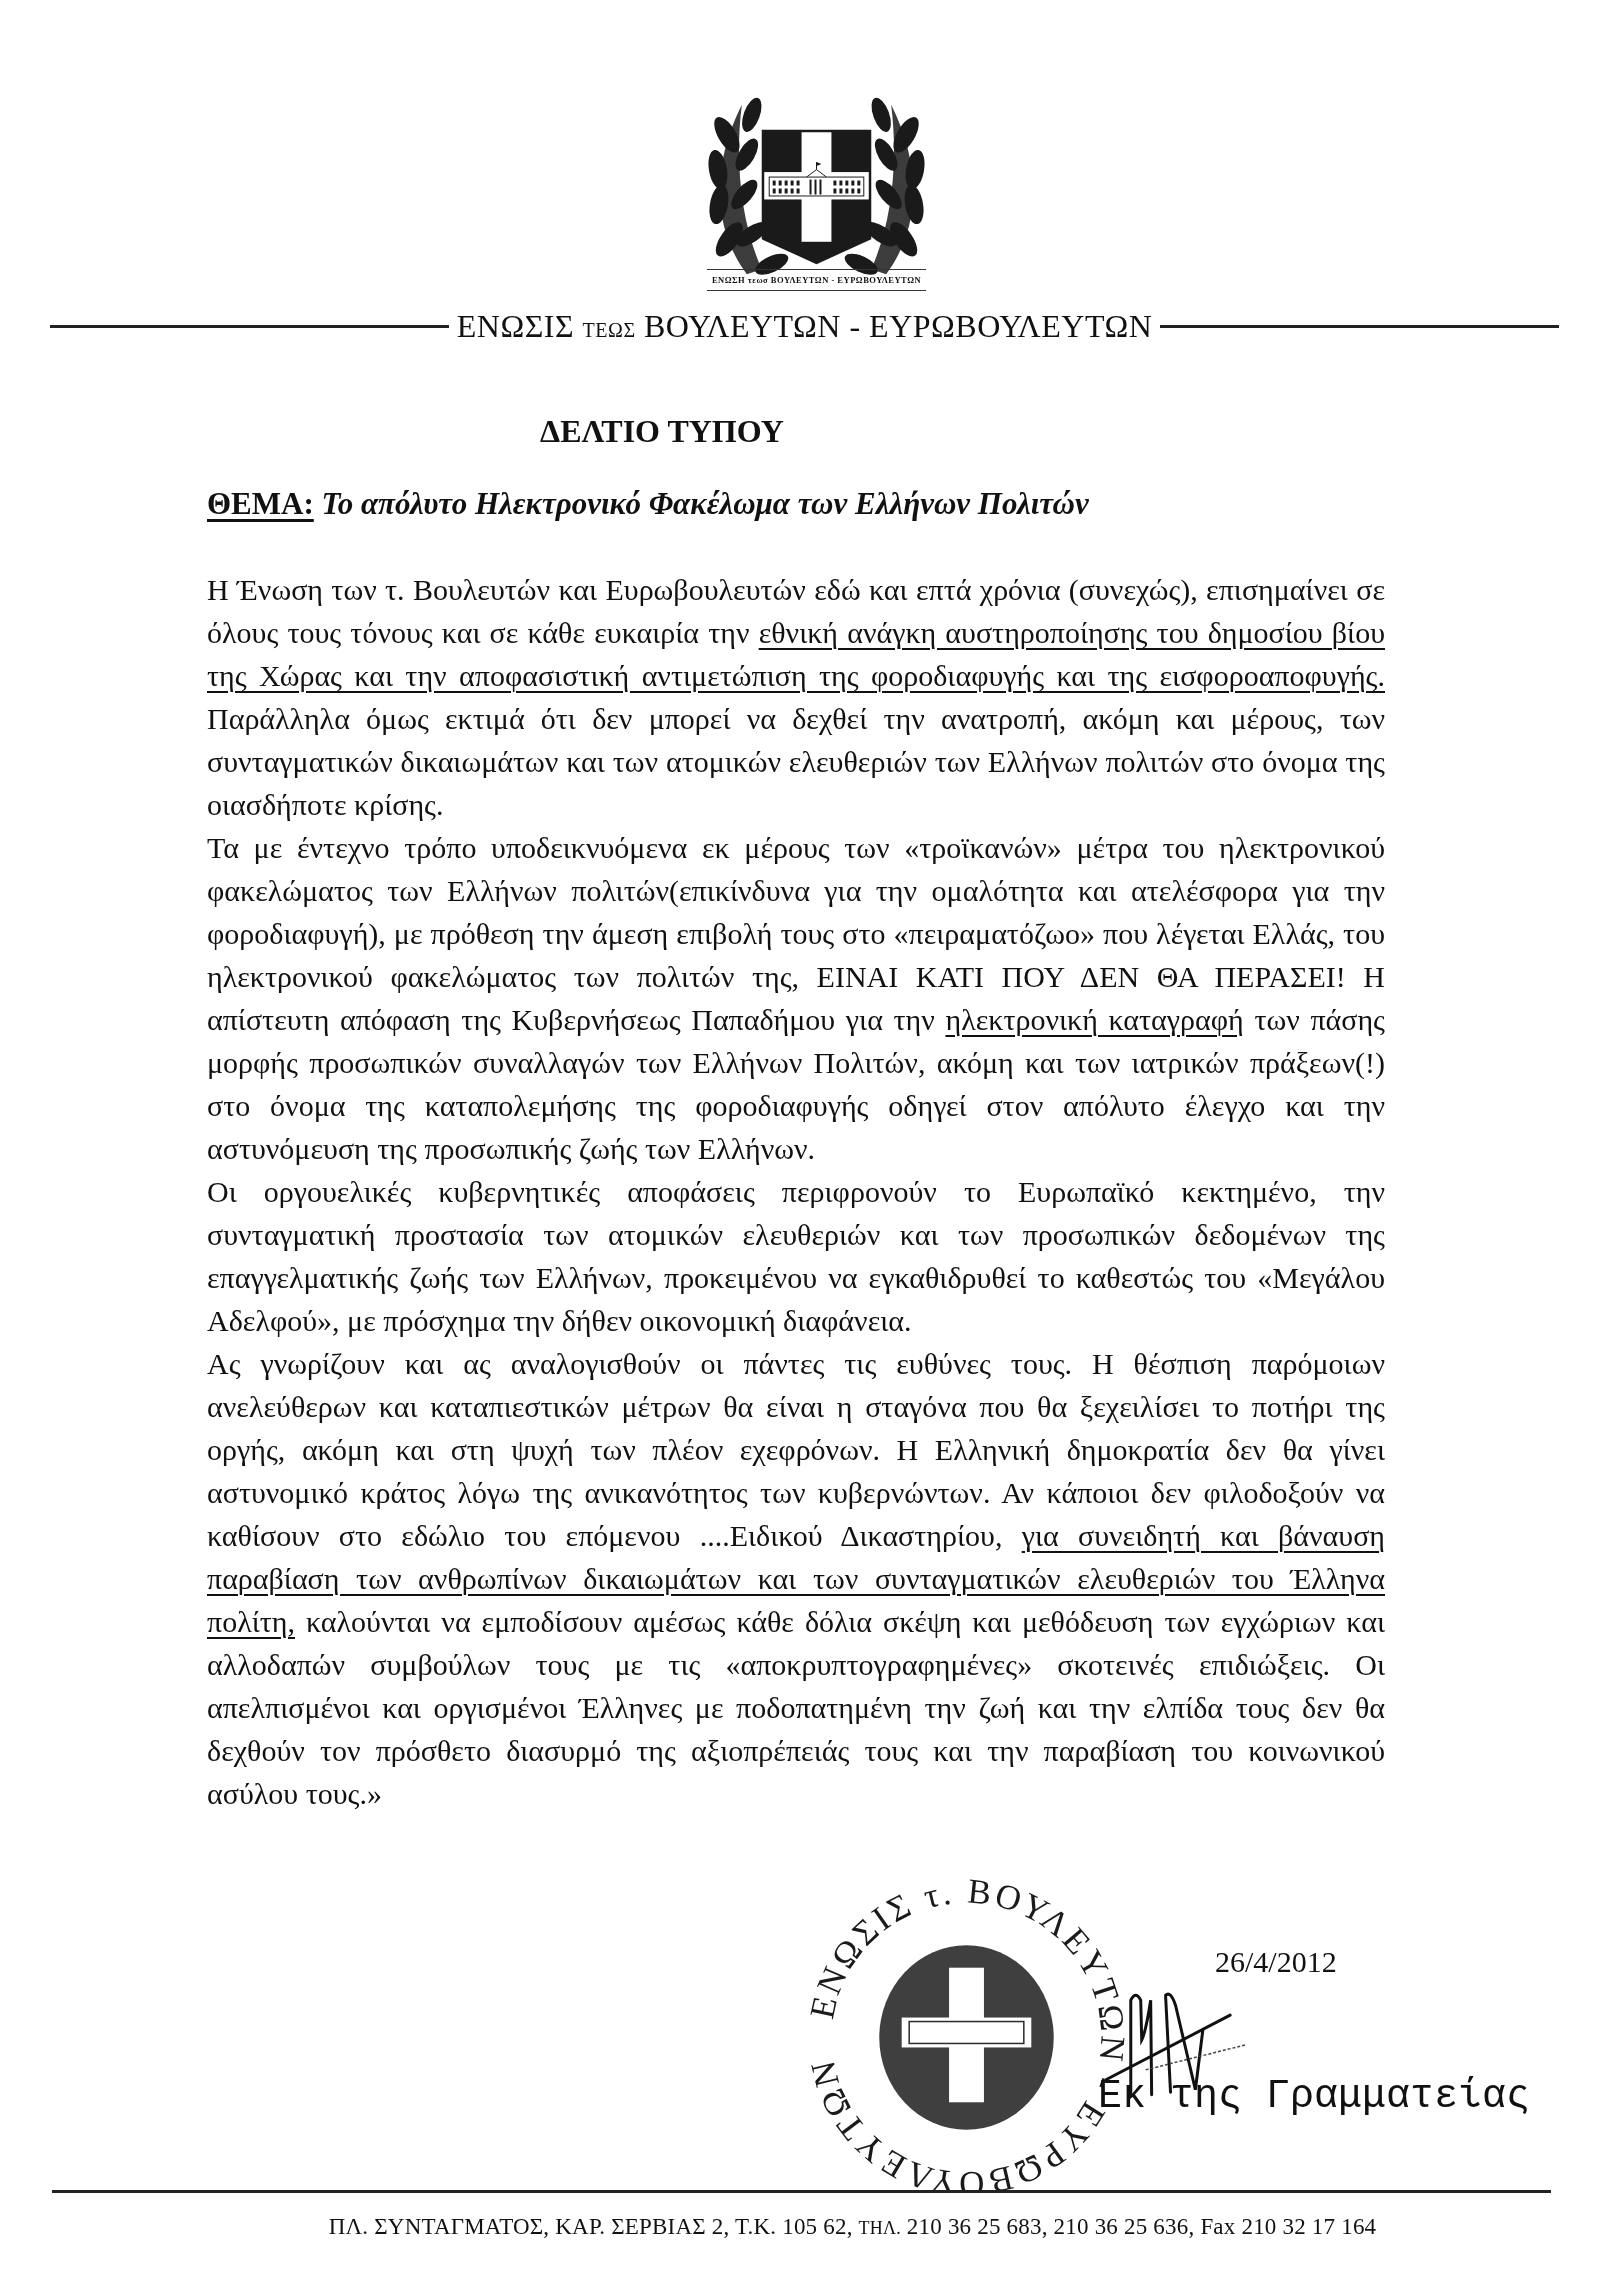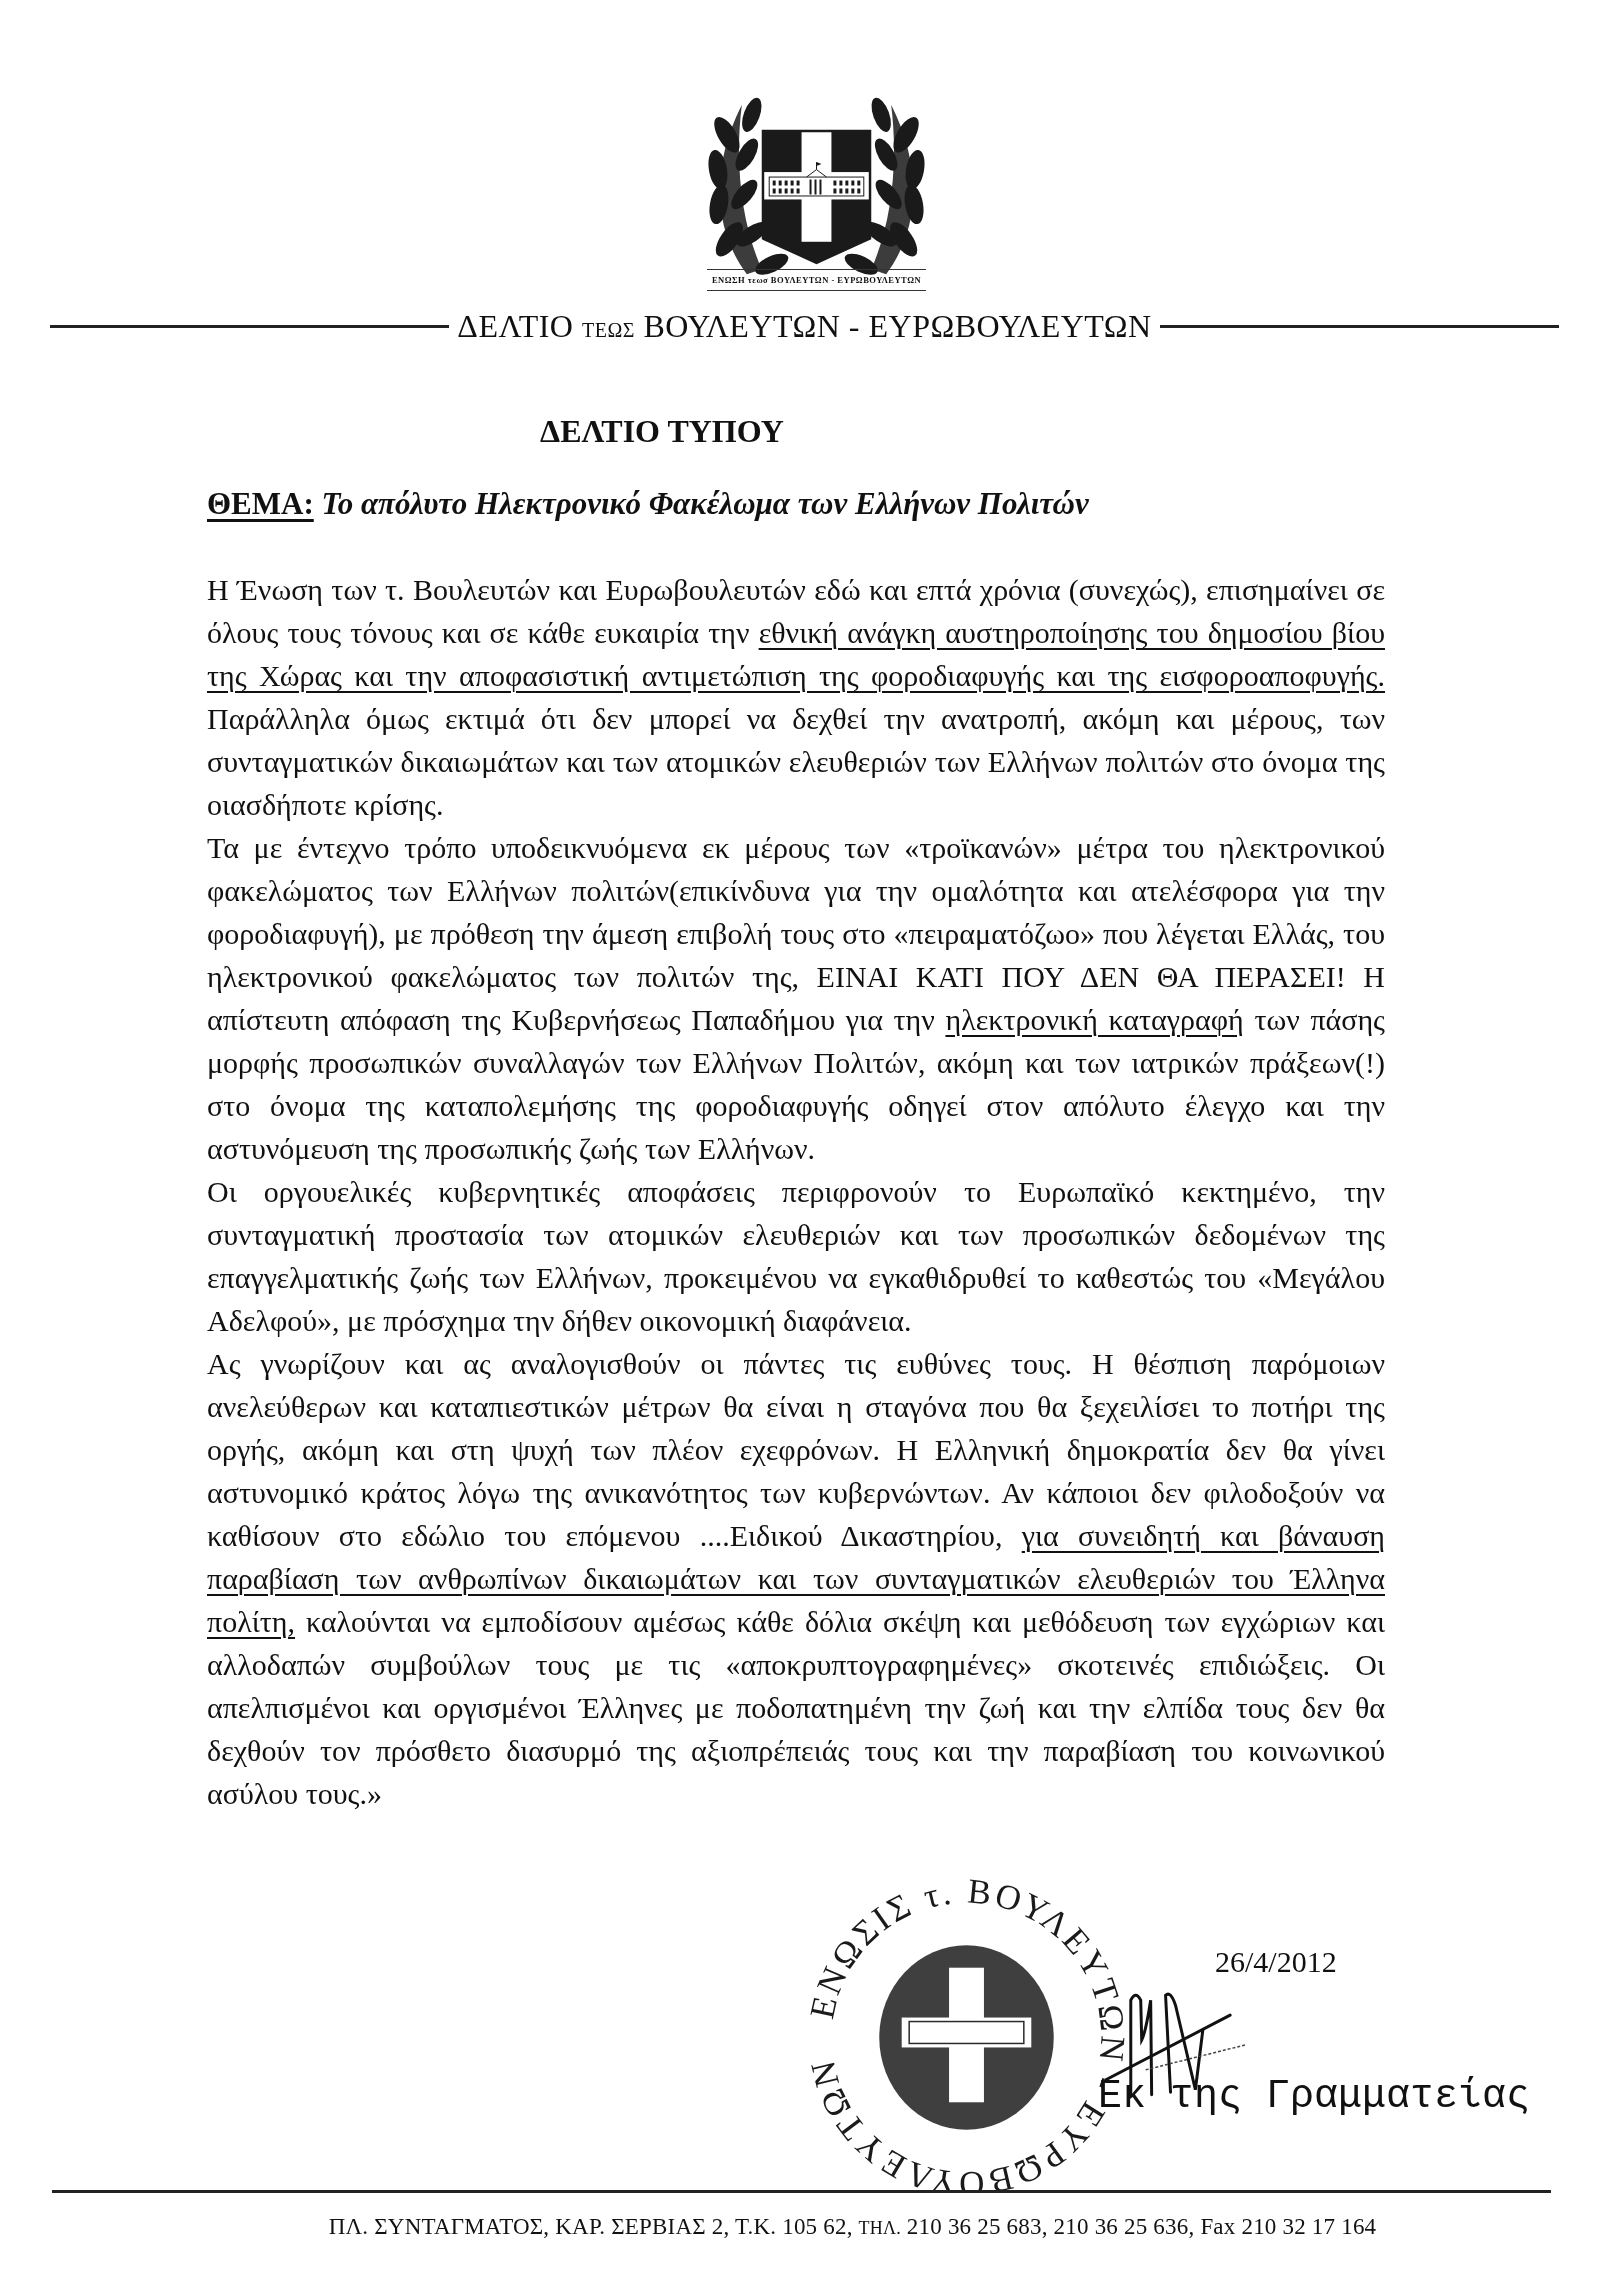--- a/index.html
+++ b/index.html
@@ -107,21 +107,21 @@
       <rect x="256" y="210" width="4" height="30"></rect>
     <rect x="266" y="210" width="4" height="30"></rect>
     <path d="M260 175 l10 4 l-10 4 z"></path>
   </g>
 </svg>
 <div id="emblem-caption" class="abs">ΕΝΩΣΗ τεωσ ΒΟΥΛΕΥΤΩΝ - ΕΥΡΩΒΟΥΛΕΥΤΩΝ</div>
 
 <div id="header-row" class="abs">
   <div class="rule"></div>
   <div id="org-name">
-    <span>ΔΕΛΤΙΟ</span>
+    <span>ΕΝΩΣΙΣ</span>
     <span class="small">ΤΕΩΣ</span>
     <span>ΒΟΥΛΕΥΤΩΝ - ΕΥΡΩΒΟΥΛΕΥΤΩΝ</span>
   </div>
   <div class="rule"></div>
 </div>
 
 <div id="doc-title" class="abs">ΔΕΛΤΙΟ ΤΥΠΟΥ</div>
 
 <div id="subject" class="abs">
   <span class="label">ΘΕΜΑ:</span>

